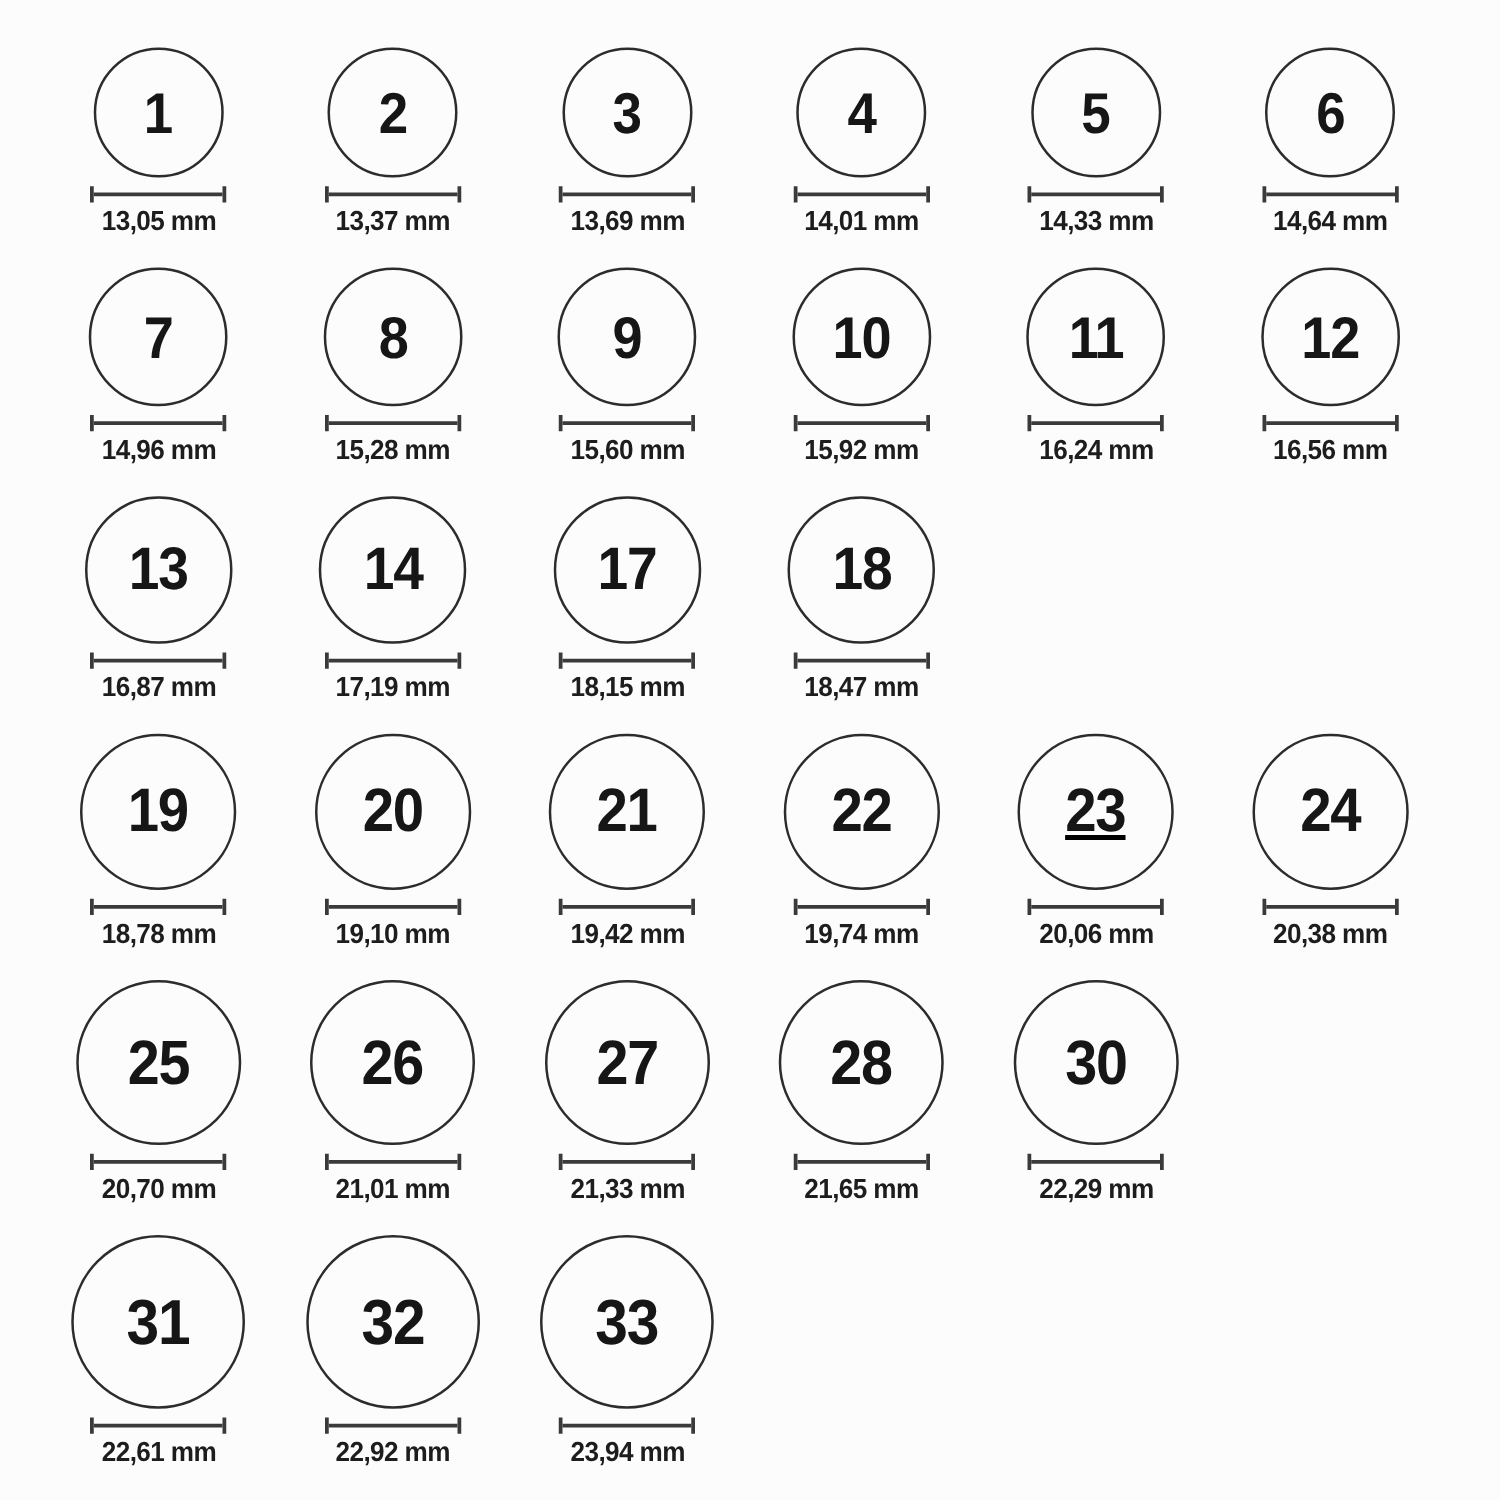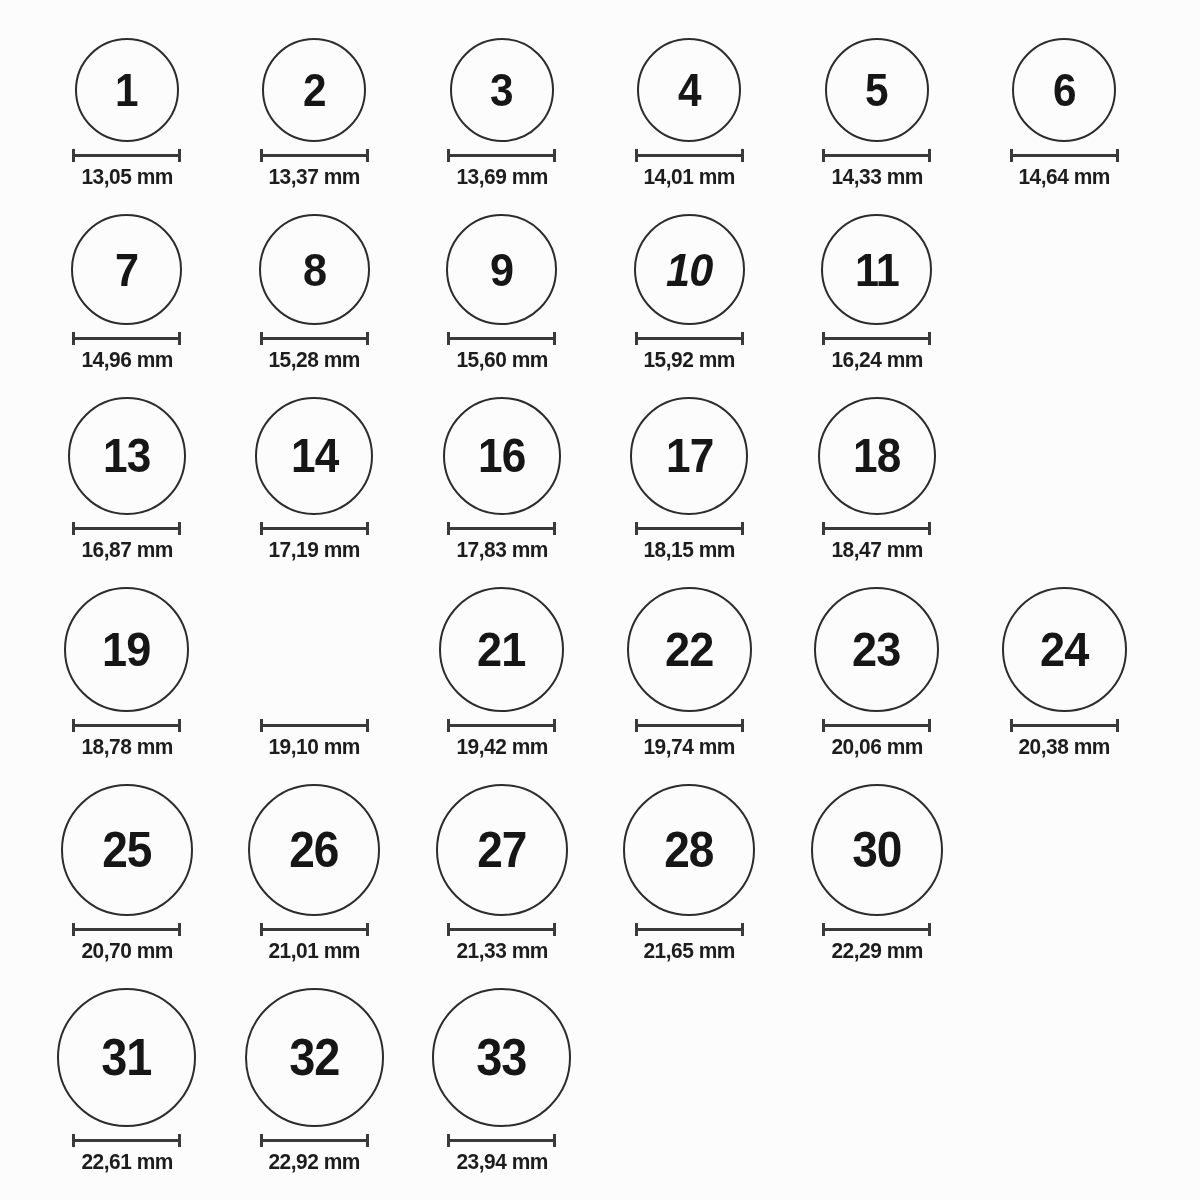--- a/index.html
+++ b/index.html
@@ -163,39 +163,48 @@
     <div class="circle" style="width: 111px; height: 111px;">
       <span class="num" style="font-size: 47px;">9</span>
     </div>
     <div class="measure-line">
       <span class="bar"></span>
     </div>
     <div class="dia-label">15,60 mm</div>
   </div>
 
   <div class="cell">
-    <div class="circle" style="width: 111px; height: 111px; font-style: italic;">
+    <div class="circle" style="width: 111px; height: 111px;">
       <span class="num" style="font-size: 47px;">10</span>
     </div>
     <div class="measure-line">
       <span class="bar"></span>
     </div>
     <div class="dia-label">15,92 mm</div>
   </div>
 
   <div class="cell">
     <div class="circle" style="width: 111px; height: 111px;">
       <span class="num" style="font-size: 47px;">11</span>
     </div>
     <div class="measure-line">
       <span class="bar"></span>
     </div>
     <div class="dia-label">16,24 mm</div>
   </div>
 
+  <div class="cell">
+    <div class="circle" style="width: 111px; height: 111px;">
+      <span class="num" style="font-size: 47px;">12</span>
+    </div>
+    <div class="measure-line">
+      <span class="bar"></span>
+    </div>
+    <div class="dia-label">16,56 mm</div>
+  </div>
 </div>
     <div class="row">
   <div class="cell">
     <div class="circle" style="width: 118px; height: 118px;">
       <span class="num" style="font-size: 48px;">13</span>
     </div>
     <div class="measure-line">
       <span class="bar"></span>
     </div>
     <div class="dia-label">16,87 mm</div>
@@ -205,29 +214,20 @@
     <div class="circle" style="width: 118px; height: 118px;">
       <span class="num" style="font-size: 48px;">14</span>
     </div>
     <div class="measure-line">
       <span class="bar"></span>
     </div>
     <div class="dia-label">17,19 mm</div>
   </div>
 
 
-  <div class="cell">
-    <div class="circle" style="width: 118px; height: 118px;">
-      <span class="num" style="font-size: 48px;">16</span>
-    </div>
-    <div class="measure-line">
-      <span class="bar"></span>
-    </div>
-    <div class="dia-label">17,83 mm</div>
-  </div>
 
   <div class="cell">
     <div class="circle" style="width: 118px; height: 118px;">
       <span class="num" style="font-size: 48px;">17</span>
     </div>
     <div class="measure-line">
       <span class="bar"></span>
     </div>
     <div class="dia-label">18,15 mm</div>
   </div>
@@ -247,20 +247,23 @@
     <div class="circle" style="width: 125px; height: 125px;">
       <span class="num" style="font-size: 49px;">19</span>
     </div>
     <div class="measure-line">
       <span class="bar"></span>
     </div>
     <div class="dia-label">18,78 mm</div>
   </div>
 
   <div class="cell">
+    <div class="circle" style="width: 125px; height: 125px;">
+      <span class="num" style="font-size: 49px;">20</span>
+    </div>
     <div class="measure-line">
       <span class="bar"></span>
     </div>
     <div class="dia-label">19,10 mm</div>
   </div>
 
   <div class="cell">
     <div class="circle" style="width: 125px; height: 125px;">
       <span class="num" style="font-size: 49px;">21</span>
     </div>
@@ -274,21 +277,21 @@
     <div class="circle" style="width: 125px; height: 125px;">
       <span class="num" style="font-size: 49px;">22</span>
     </div>
     <div class="measure-line">
       <span class="bar"></span>
     </div>
     <div class="dia-label">19,74 mm</div>
   </div>
 
   <div class="cell">
-    <div class="circle" style="width: 125px; height: 125px;">
+    <div class="circle" style="width: 125px; height: 125px; text-decoration: underline;">
       <span class="num" style="font-size: 49px;">23</span>
     </div>
     <div class="measure-line">
       <span class="bar"></span>
     </div>
     <div class="dia-label">20,06 mm</div>
   </div>
 
   <div class="cell">
     <div class="circle" style="width: 125px; height: 125px;">

